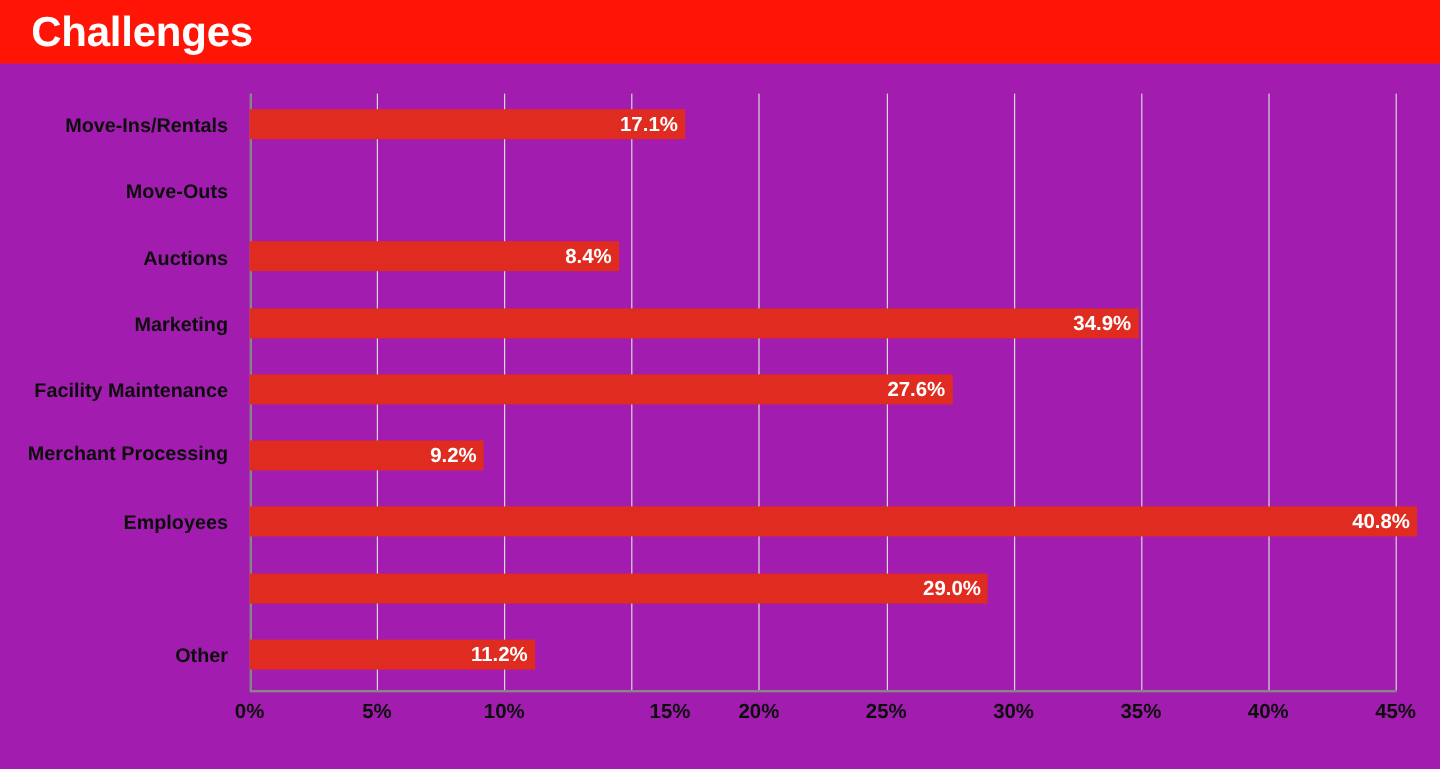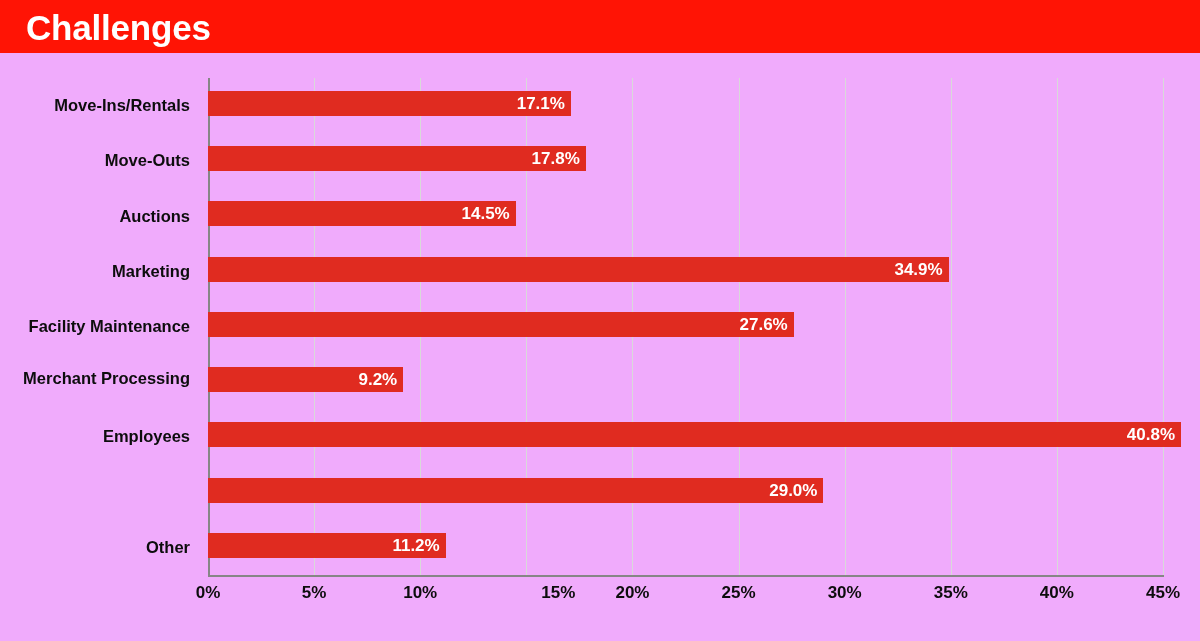--- a/index.html
+++ b/index.html
@@ -7,21 +7,21 @@
     width: 1200px;
     height: 641px;
     background: #ffffff;
     font-family: "Liberation Sans", sans-serif;
     overflow: hidden;
   }
   #page {
     position: relative;
     width: 1200px;
     height: 641px;
-    background: #f0abfc;
+    background: #a21caf;
   }
 
   
   #title-banner {
     position: absolute;
     left: 0; top: 0;
     width: 1200px;
     height: 53px;
     background: #ff1405;
   }
@@ -189,28 +189,23 @@
           <div class="gridline" style="left: 743px;"></div>
           <div class="gridline" style="left: 849px;"></div>
           <div class="gridline" style="left: 955px;"></div>
         </div>
       <div id="bars">
           <div class="bar-row" style="top: 0px; height: 55.2222px;">
             <div class="bar" style="width: 362.9px; background: rgb(224, 43, 32);">
               <span class="bar-label">17.1%</span>
             </div>
           </div>
-          <div class="bar-row" style="top: 55.2222px; height: 55.2222px;">
-            <div class="bar" style="width: 377.756px; background: rgb(224, 43, 32);">
-              <span class="bar-label">17.8%</span>
-            </div>
-          </div>
           <div class="bar-row" style="top: 110.444px; height: 55.2222px;">
             <div class="bar" style="width: 307.722px; background: rgb(224, 43, 32);">
-              <span class="bar-label">14.5%</span>
+              <span class="bar-label">8.4%</span>
             </div>
           </div>
           <div class="bar-row" style="top: 165.667px; height: 55.2222px; padding-left: 29px;">
             <div class="bar" style="width: 740.656px; background: rgb(224, 43, 32);">
               <span class="bar-label">34.9%</span>
             </div>
           </div>
           <div class="bar-row" style="top: 220.889px; height: 55.2222px;">
             <div class="bar" style="width: 585.733px; background: rgb(224, 43, 32);">
               <span class="bar-label">27.6%</span>

